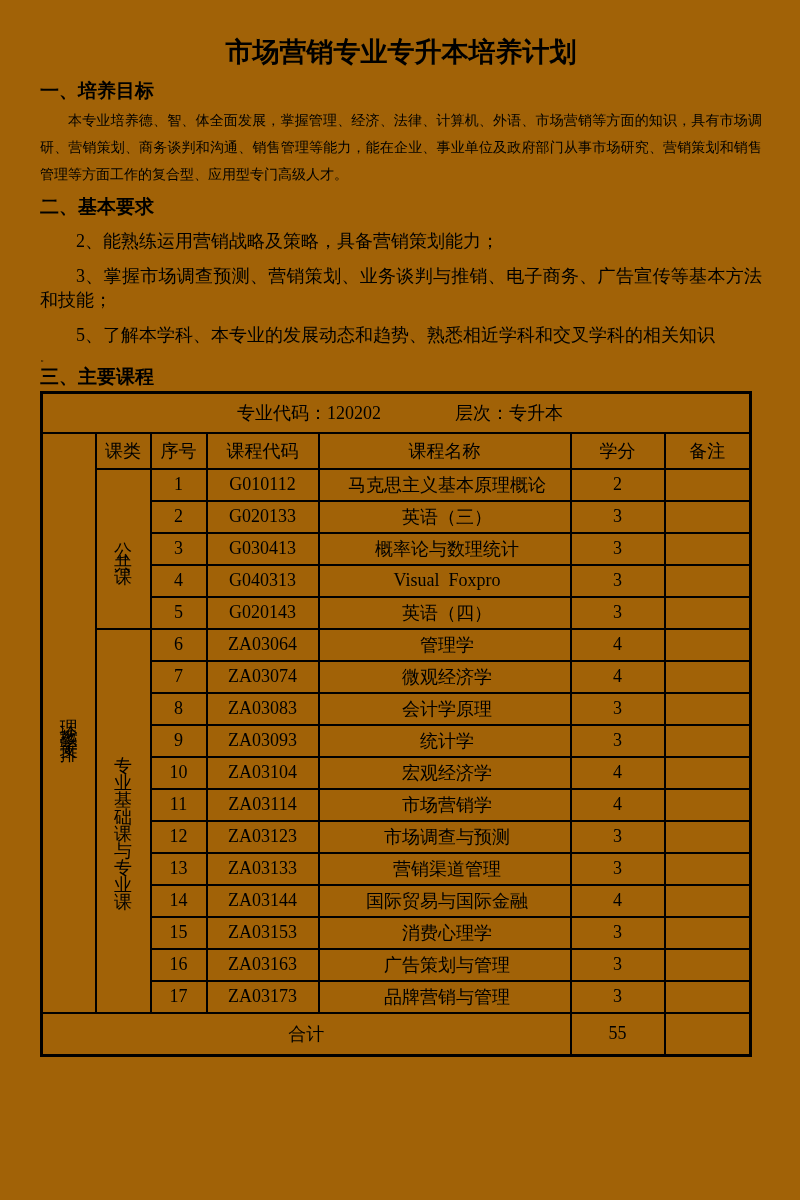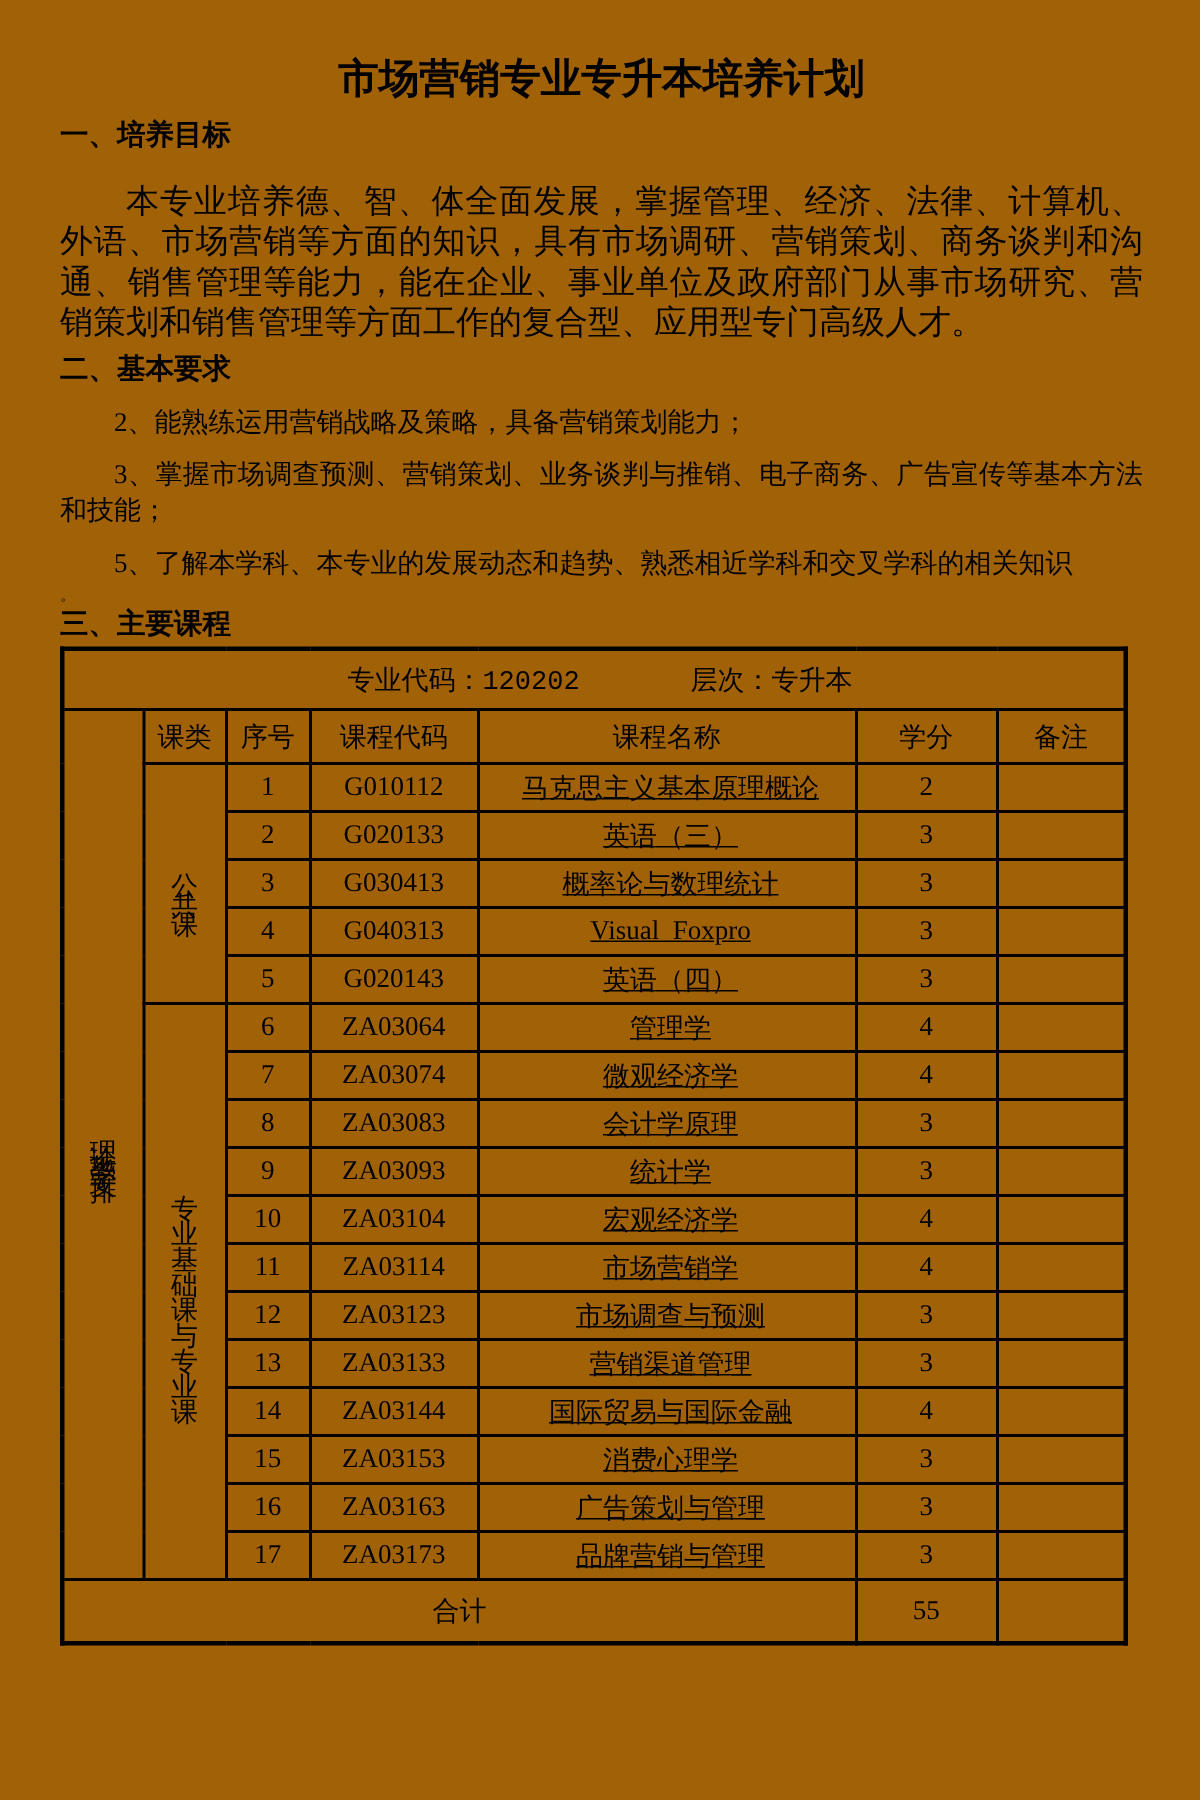--- a/index.html
+++ b/index.html
@@ -24,25 +24,25 @@
     margin-bottom: 12px;
   }
   .sec-heading {
     font-family: "Liberation Sans", "DejaVu Sans", sans-serif;
     font-weight: bold;
     font-size: 19px;
     line-height: 22px;
     margin-top: 2px;
   }
   .para {
-    font-size: 22px;
+    font-size: 14px;
     line-height: 27px;
     text-align: justify;
     text-indent: 2em;
-    margin-top: 18px;
+    margin-top: 5px;
     margin-bottom: 8px;
   }
   .req-item {
     font-size: 18px;
     line-height: 24px;
     text-align: justify;
     text-indent: 2em;
     margin-top: 11px;
   }
   .stray-period {
@@ -66,30 +66,29 @@
     padding: 0;
     overflow: hidden;
   }
   tr.meta-row { height: 40px; }
   tr.head-row { height: 36px; }
   tr.course-row { height: 32px; }
   tr.total-row { height: 43px; }
   .meta-cell {
     text-align: right;
     padding-left: 8px !important;
-    font-family: Liberation Mono, monospace;
+    font-family: Liberation Serif, serif;
     font-weight: bold;
     font-size: 19px;
   }
   .meta-level-label { margin-left: 74px; }
   .c-name {
     text-align: center;
     padding-left: 5px !important;
     white-space: pre-wrap;
-    text-decoration: underline;
   }
   .vert {
     display: inline-block;
     writing-mode: vertical-rl;
     text-orientation: upright;
     line-height: 1;
   }
   .vert-group { letter-spacing: 5px; }   
   .vert-cat3  { letter-spacing: 13px; }  
   .vert-cat9  { letter-spacing: 17px; }  

